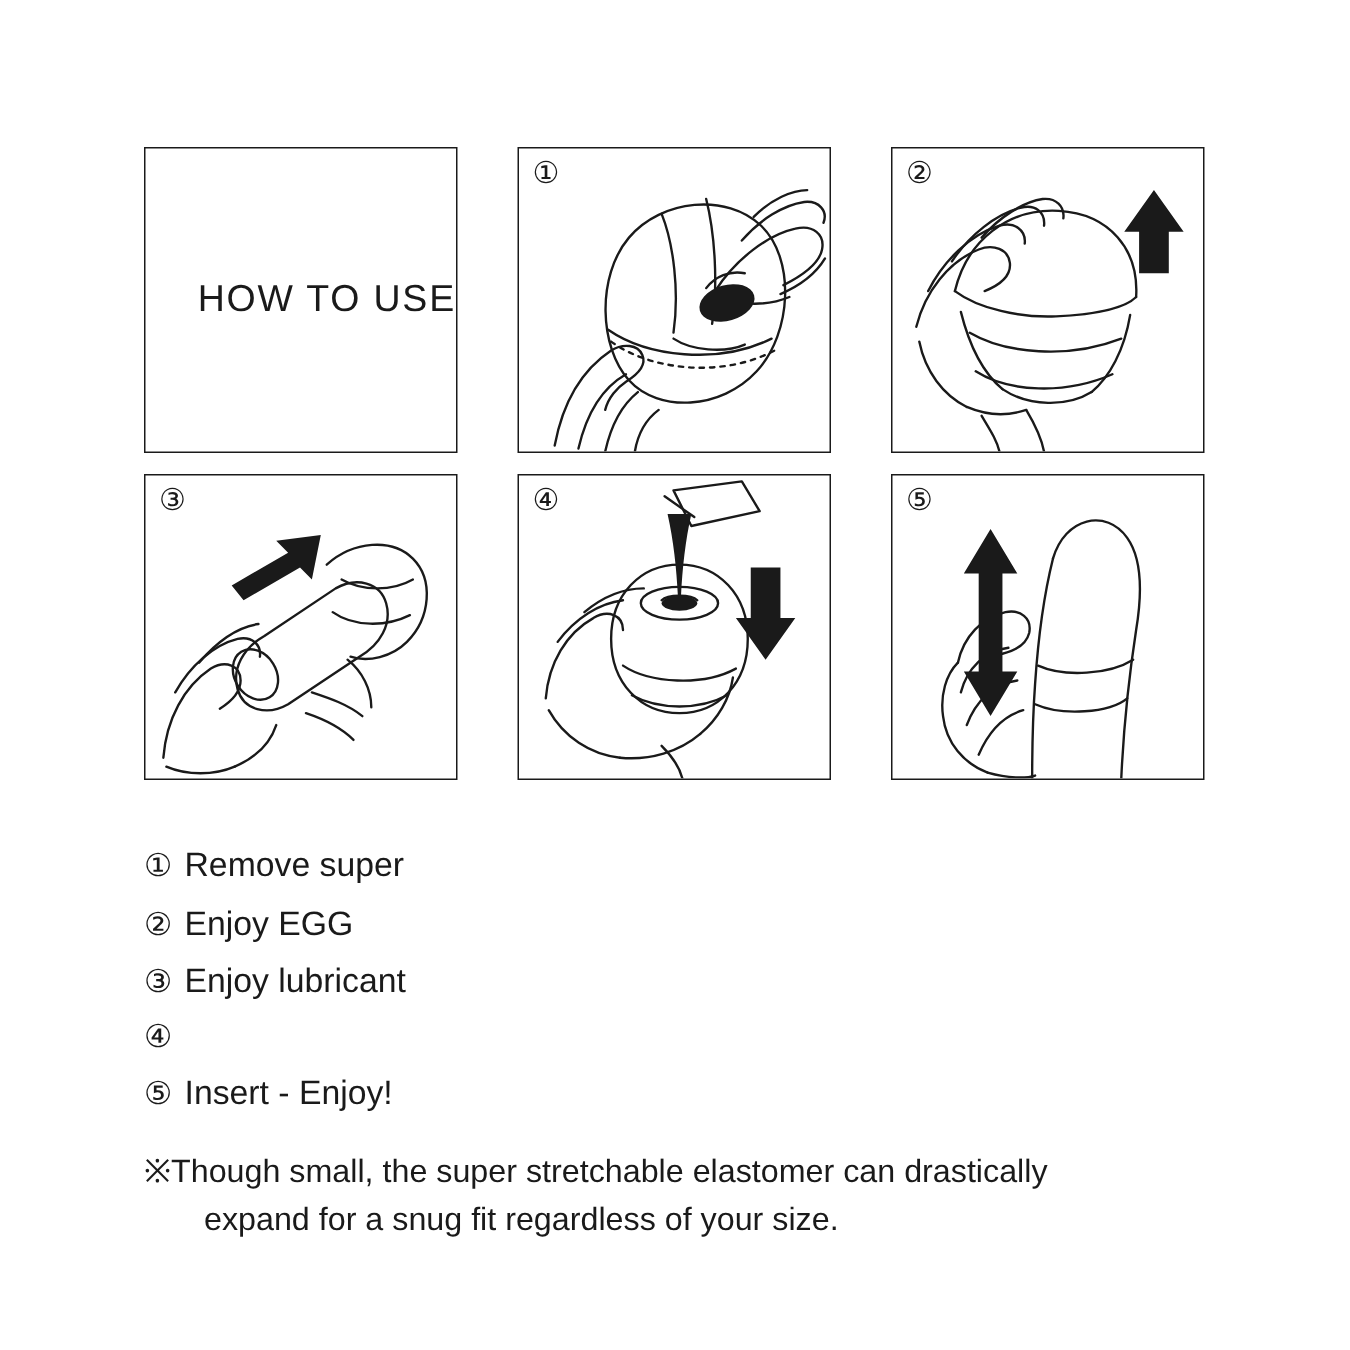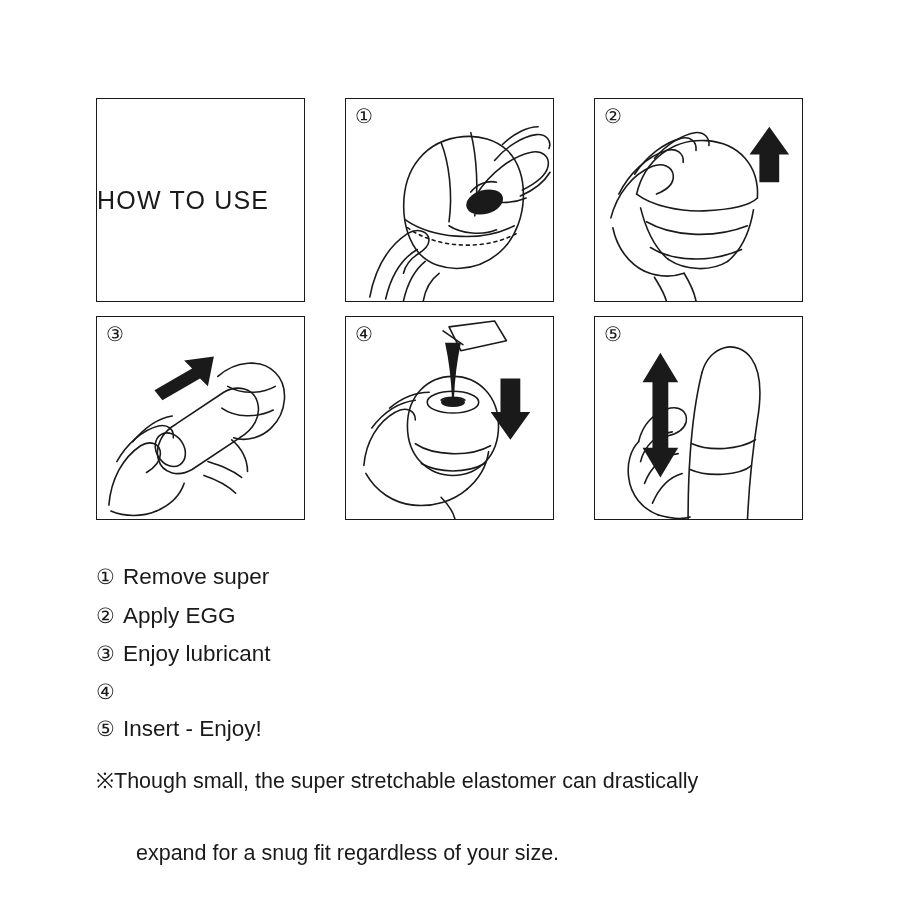--- a/index.html
+++ b/index.html
@@ -42,21 +42,21 @@
     border: 1.6px solid #1a1a1a;
     box-sizing: border-box;
     background: #fff;
     overflow: hidden;
   }
   .panel-title-text {
     position: absolute;
     left: 0; right: 0;
     top: 50%;
     transform: translateY(-50%);
-    text-align: left;
+    text-align: right;
     font-size: 25px;
     letter-spacing: 1.2px;
     color: #1a1a1a;
   }
   .step-num {
     position: absolute;
     top: 7px;
     left: 9px;
     font-size: 20px;
     line-height: 1;
@@ -95,21 +95,21 @@
     line-height: 1.5;
     color: #1a1a1a;
     display: flex;
     align-items: flex-start;
   }
   .note-mark {
     flex: 0 0 auto;
     font-size: 21.5px;
   }
   .note-text { display: block; }
-  .note-text .l2 { display: block; padding-left: 22px; margin-top: 40px; }
+  .note-text .l2 { display: block; padding-left: 22px; }
 </style>
 </head>
 <body>
 
 <div class="sheet">
 
   <div class="grid">
 
     <div class="row">
 
@@ -277,21 +277,21 @@
 
   <div class="captions">
 
     <div class="cap-item">
       <span class="cap-num">①</span>
       <span>Remove super</span>
     </div>
 
     <div class="cap-item">
       <span class="cap-num">②</span>
-      <span>Apply EGG</span>
+      <span>Enjoy EGG</span>
     </div>
 
     <div class="cap-item">
       <span class="cap-num">③</span>
       <span>Enjoy lubricant</span>
     </div>
 
     <div class="cap-item">
       <span class="cap-num">④</span>
     </div>

